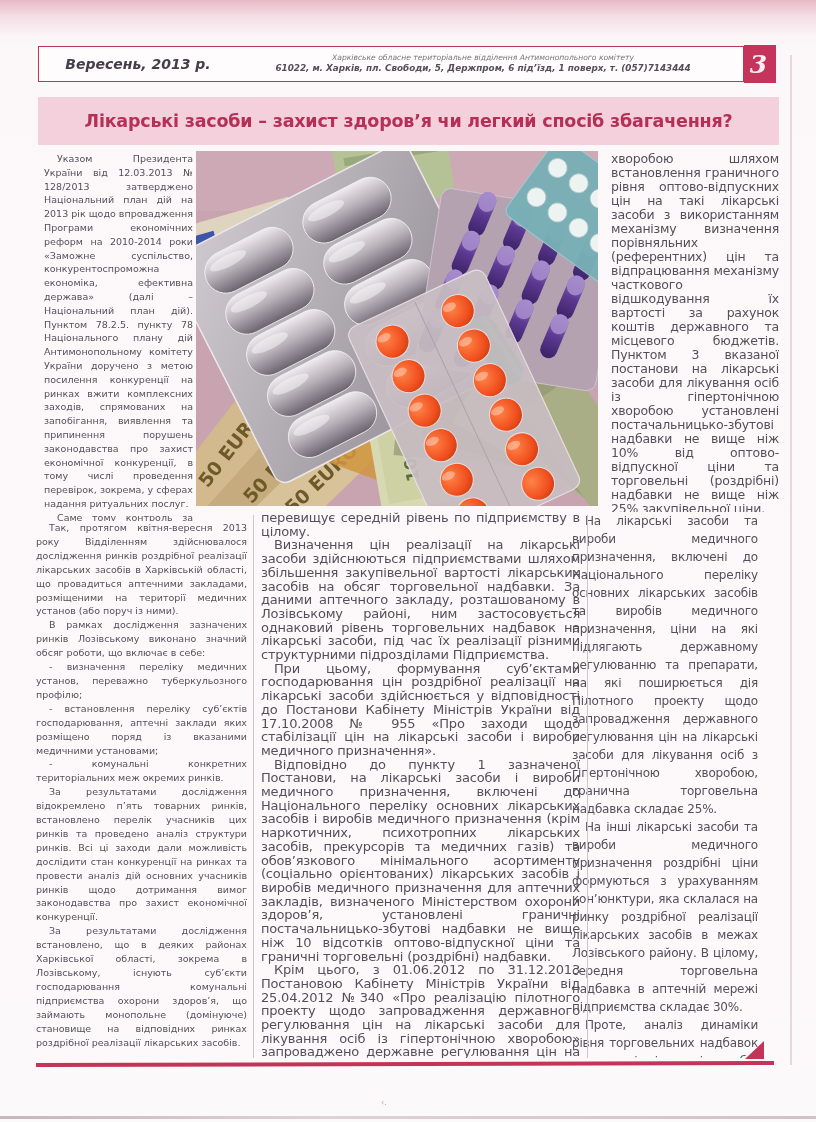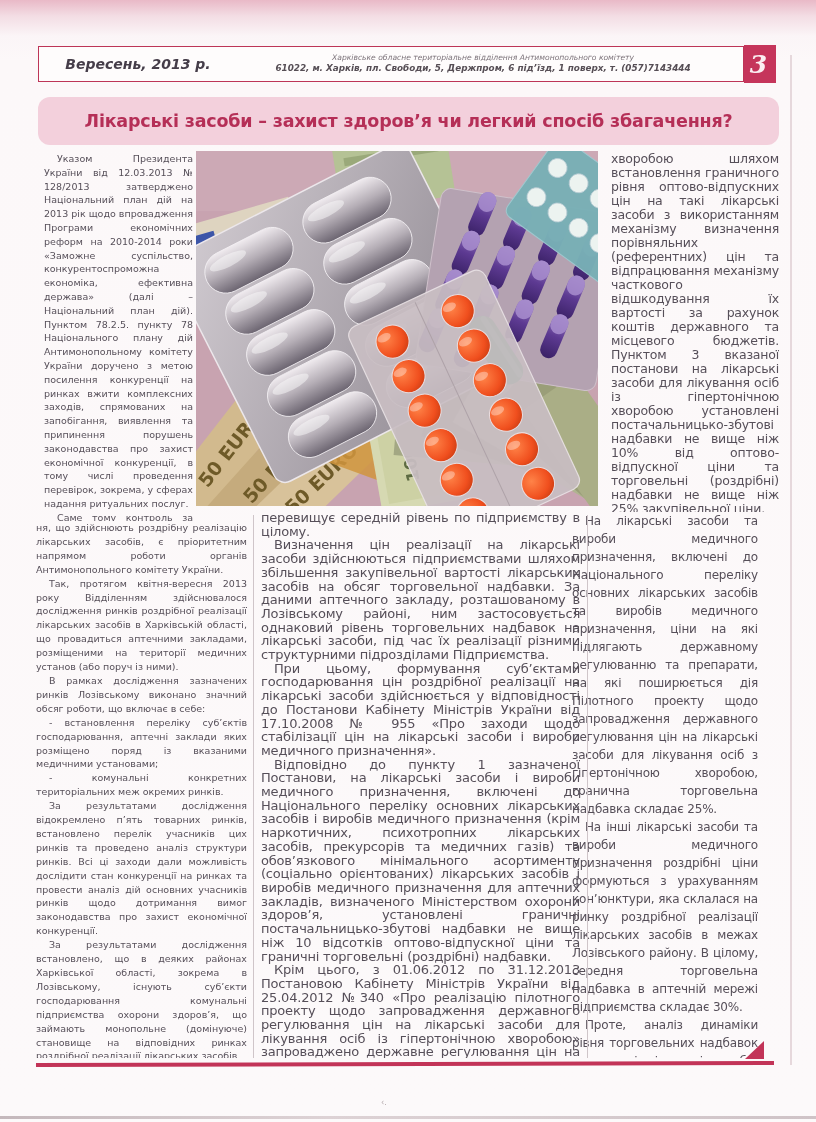--- a/index.html
+++ b/index.html
@@ -14,21 +14,21 @@
               background:#fefcfc;display:flex;align-items:center;box-sizing:border-box;}
   .mast-date{padding-left:14px;width:170px;font-size:14px;font-weight:bold;font-style:italic;color:#453d49;white-space:nowrap;text-align:center;}
   .mast-center{flex:1;text-align:center;line-height:1.35;color:#7c737a;}
   .mast-org{font-size:7.6px;font-style:italic;}
   .mast-addr{font-size:8.8px;font-style:italic;font-weight:bold;color:#564e55;}
   .page-num-box{position:absolute;left:744px;top:45px;width:32px;height:38px;background:#c5355b;
                 display:flex;align-items:center;justify-content:center;}
   .page-num{font-family:"DejaVu Serif",serif;font-style:italic;font-weight:bold;font-size:25px;color:#fbeff2;padding-right:3px;}
 
   
-  .title-bar{position:absolute;left:38px;top:97px;width:741px;height:48px;background:#f3d0dc;border-radius:12px;
+  .title-bar{position:absolute;left:38px;top:97px;width:741px;height:48px;background:#f3d0dc;border-radius:1px;
              display:flex;align-items:center;justify-content:center;}
   .title-text{font-size:17.5px;font-weight:bold;color:#b52f57;letter-spacing:-0.2px;}
 
   
   .col{position:absolute;text-align:justify;color:#564f59;overflow:hidden;}
   .para{margin:0;text-indent:13px;}
   .noindent{text-indent:0;}
   .col-left-top{left:44px;top:152px;width:149px;height:369px;font-size:9.5px;line-height:13.8px;}
   .col-left-bottom{left:36px;top:521px;width:211px;height:537px;font-size:9.5px;line-height:13.9px;}
   .col-middle{left:261px;top:511px;width:319px;height:547px;font-size:13px;line-height:13.7px;letter-spacing:-0.2px;}
@@ -267,23 +267,23 @@
           <ellipse cx="294" cy="313" rx="7" ry="4"></ellipse>
       </g>
     </g>
   </svg>
 
   <div class="col col-left-top">
       <p class="para">Указом Президента України від 12.03.2013 № 128/2013 затверджено Національний план дій на 2013 рік щодо впровадження Програми економічних реформ на 2010-2014 роки «Заможне суспільство, конкурентоспроможна економіка, ефективна держава» (далі – Національний план дій). Пунктом 78.2.5. пункту 78 Національного плану дій Антимонопольному комітету України доручено з метою посилення конкуренції на ринках вжити комплексних заходів, спрямованих на запобігання, виявлення та припинення порушень законодавства про захист економічної конкуренції, в тому числі проведення перевірок, зокрема, у сферах надання ритуальних послуг.</p>
       <p class="para">Саме тому контроль за дотриманням законодавства про захист економічної конкуренції суб’єктами господарюван-</p>
     </div>
   <div class="col col-left-bottom">
-      <p class="para noindent">ня, що здійснюють роздрібну реалізацію лікарських засобів, є пріоритетним напрямом роботи органів Антимонопольного комітету України.</p>
       <p class="para">Так, протягом квітня-вересня 2013 року Відділенням здійснювалося дослідження ринків роздрібної реалізації лікарських засобів в Харківській області, що провадиться аптечними закладами, розміщеними на території медичних установ (або поруч із ними).</p>
       <p class="para">В рамках дослідження зазначених ринків Лозівському виконано значний обсяг роботи, що включає в себе:</p>
+      <p class="para">- визначення переліку медичних установ, переважно туберкульозного профілю;</p>
       <p class="para">- встановлення переліку суб’єктів господарювання, аптечні заклади яких розміщено поряд із вказаними медичними установами;</p>
       <p class="para">- комунальні конкретних територіальних меж окремих ринків.</p>
       <p class="para">За результатами дослідження відокремлено п’ять товарних ринків, встановлено перелік учасників цих ринків та проведено аналіз структури ринків. Всі ці заходи дали можливість дослідити стан конкуренції на ринках та провести аналіз дій основних учасників ринків щодо дотримання вимог законодавства про захист економічної конкуренції.</p>
       <p class="para">За результатами дослідження встановлено, що в деяких районах Харківської області, зокрема в Лозівському, існують суб’єкти господарювання комунальні підприємства охорони здоров’я, що займають монопольне (домінуюче) становище на відповідних ринках роздрібної реалізації лікарських засобів.</p>
     </div>
   <div class="col col-middle">
       <p class="para noindent">перевищує середній рівень по підприємству в цілому.</p>
       <p class="para">Визначення цін реалізації на лікарські засоби здійснюються підприємствами шляхом збільшення закупівельної вартості лікарських засобів на обсяг торговельної надбавки. За даними аптечного закладу, розташованому в Лозівському районі, ним застосовується однаковий рівень торговельних надбавок на лікарські засоби, під час їх реалізації різними структурними підрозділами Підприємства.</p>
       <p class="para">При цьому, формування суб’єктами господарювання цін роздрібної реалізації на лікарські засоби здійснюється у відповідності до Постанови Кабінету Міністрів України від 17.10.2008 № 955 «Про заходи щодо стабілізації цін на лікарські засоби і вироби медичного призначення».</p>
       <p class="para">Відповідно до пункту 1 зазначеної Постанови, на лікарські засоби і вироби медичного призначення, включені до Національного переліку основних лікарських засобів і виробів медичного призначення (крім наркотичних, психотропних лікарських засобів, прекурсорів та медичних газів) та обов’язкового мінімального асортименту (соціально орієнтованих) лікарських засобів і виробів медичного призначення для аптечних закладів, визначеного Міністерством охорони здоров’я, установлені граничні постачальницько-збутові надбавки не вище ніж 10 відсотків оптово-відпускної ціни та граничні торговельні (роздрібні) надбавки.</p>

